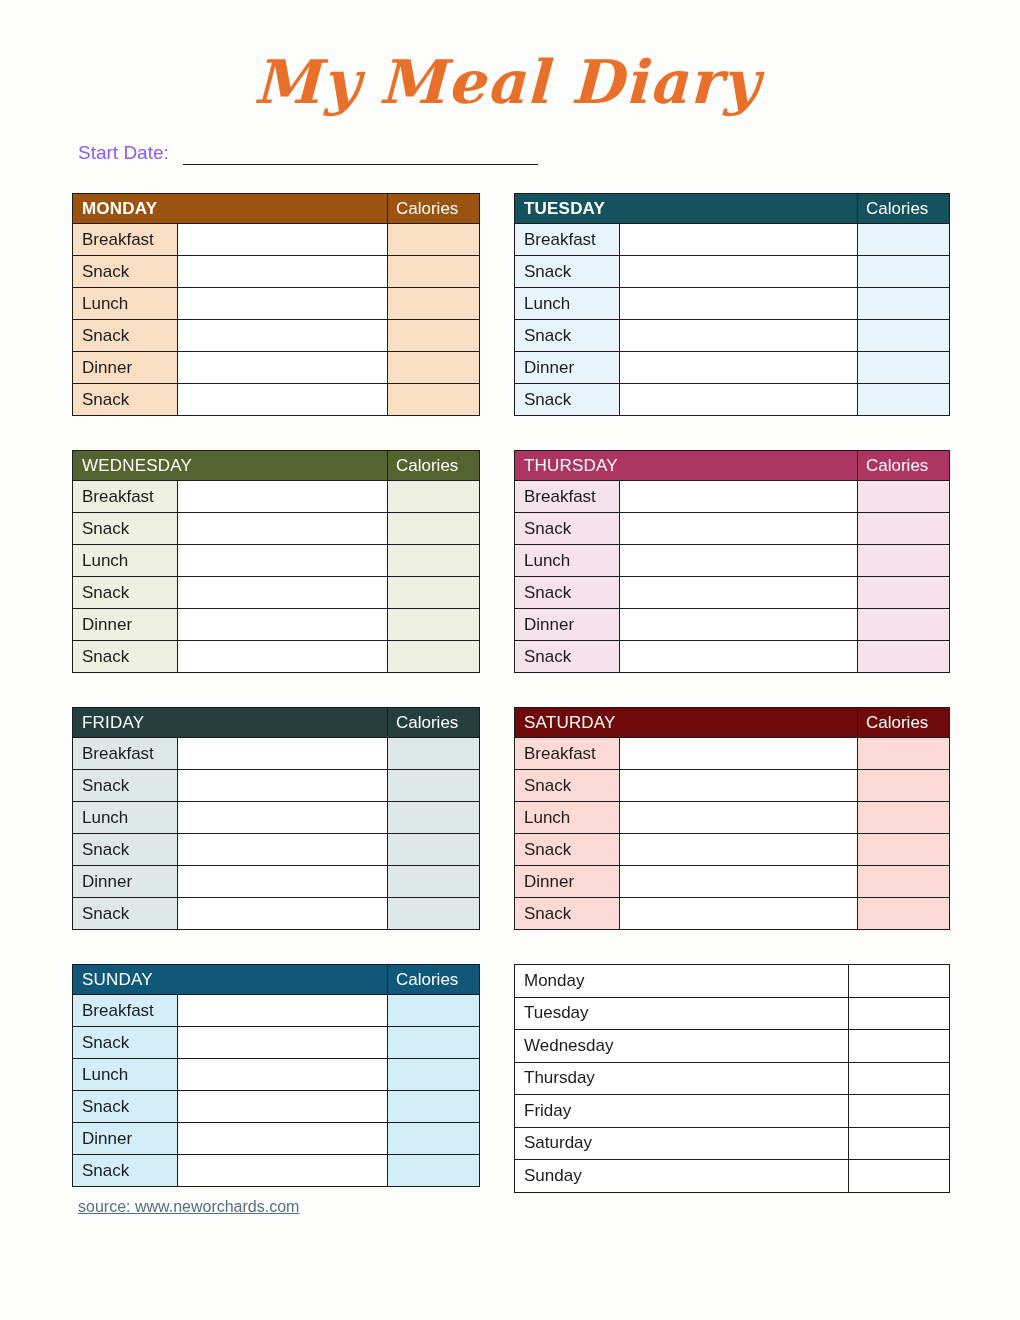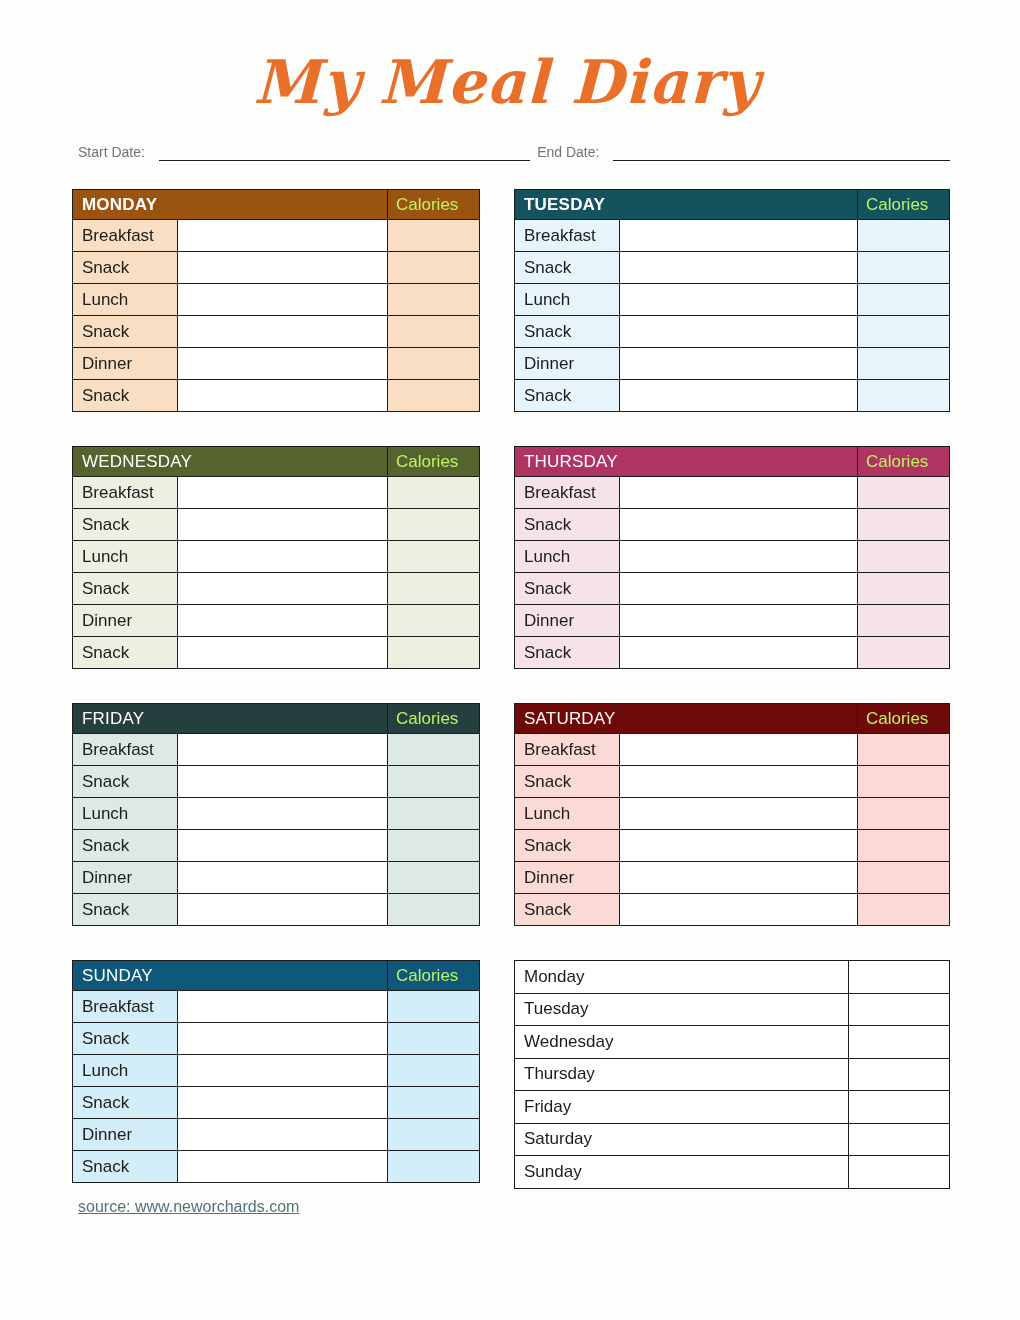--- a/index.html
+++ b/index.html
@@ -39,22 +39,22 @@
     margin: 30px 70px 0 78px;
     align-items: flex-end;
   }
   .date-field {
     display: flex;
     align-items: flex-end;
   }
   .date-field.start { width: 460px; }
   .date-field.end   { width: 420px; margin-left: 7px; }
   .date-label {
-    font-size: 14px;
-    color: #737373;
+    font-size: 19px;
+    color: #8b5cf6;
     white-space: nowrap;
     padding-bottom: 1px;
   }
   .date-line {
     flex: 1;
     border-bottom: 1.6px solid #1C1C1C;
     height: 18px;
     margin-left: 14px;
   }
 
@@ -90,21 +90,21 @@
   .hdr-day {
     color: #FFFFFF;
     padding-left: 9px !important;
     font-size: 17.5px;
     letter-spacing: 0.2px;
     height: 30px !important;
     border-color: #1C1C1C;
   }
   .hdr-day.bold { font-weight: bold !important; }
   .hdr-cal {
-    color: #bef264;
+    color: #ffffff;
     padding-left: 8px !important;
     font-size: 17.5px;
     height: 30px !important;
   }
   .meal-label { padding-left: 9px !important; }
   .meal-entry { background: #FFFFFF; }
   .col-label { width: 105px; }
   .col-cal   { width: 92px; }
 
   
@@ -131,24 +131,20 @@
 
 <div class="title-wrap">
   <div class="title" style="color: rgb(232, 112, 42);">My Meal Diary</div>
 </div>
 
 <div class="date-row">
   <div class="date-field start">
     <span class="date-label">Start Date:</span>
     <span class="date-line"></span>
   </div>
-  <div class="date-field end">
-    <span class="date-label">End Date:</span>
-    <span class="date-line"></span>
-  </div>
 </div>
 
 <div class="grid" id="grid">
     <table class="daytable">
       <colgroup>
         <col class="col-label">
         <col>
         <col class="col-cal">
       </colgroup>
       <tbody>

